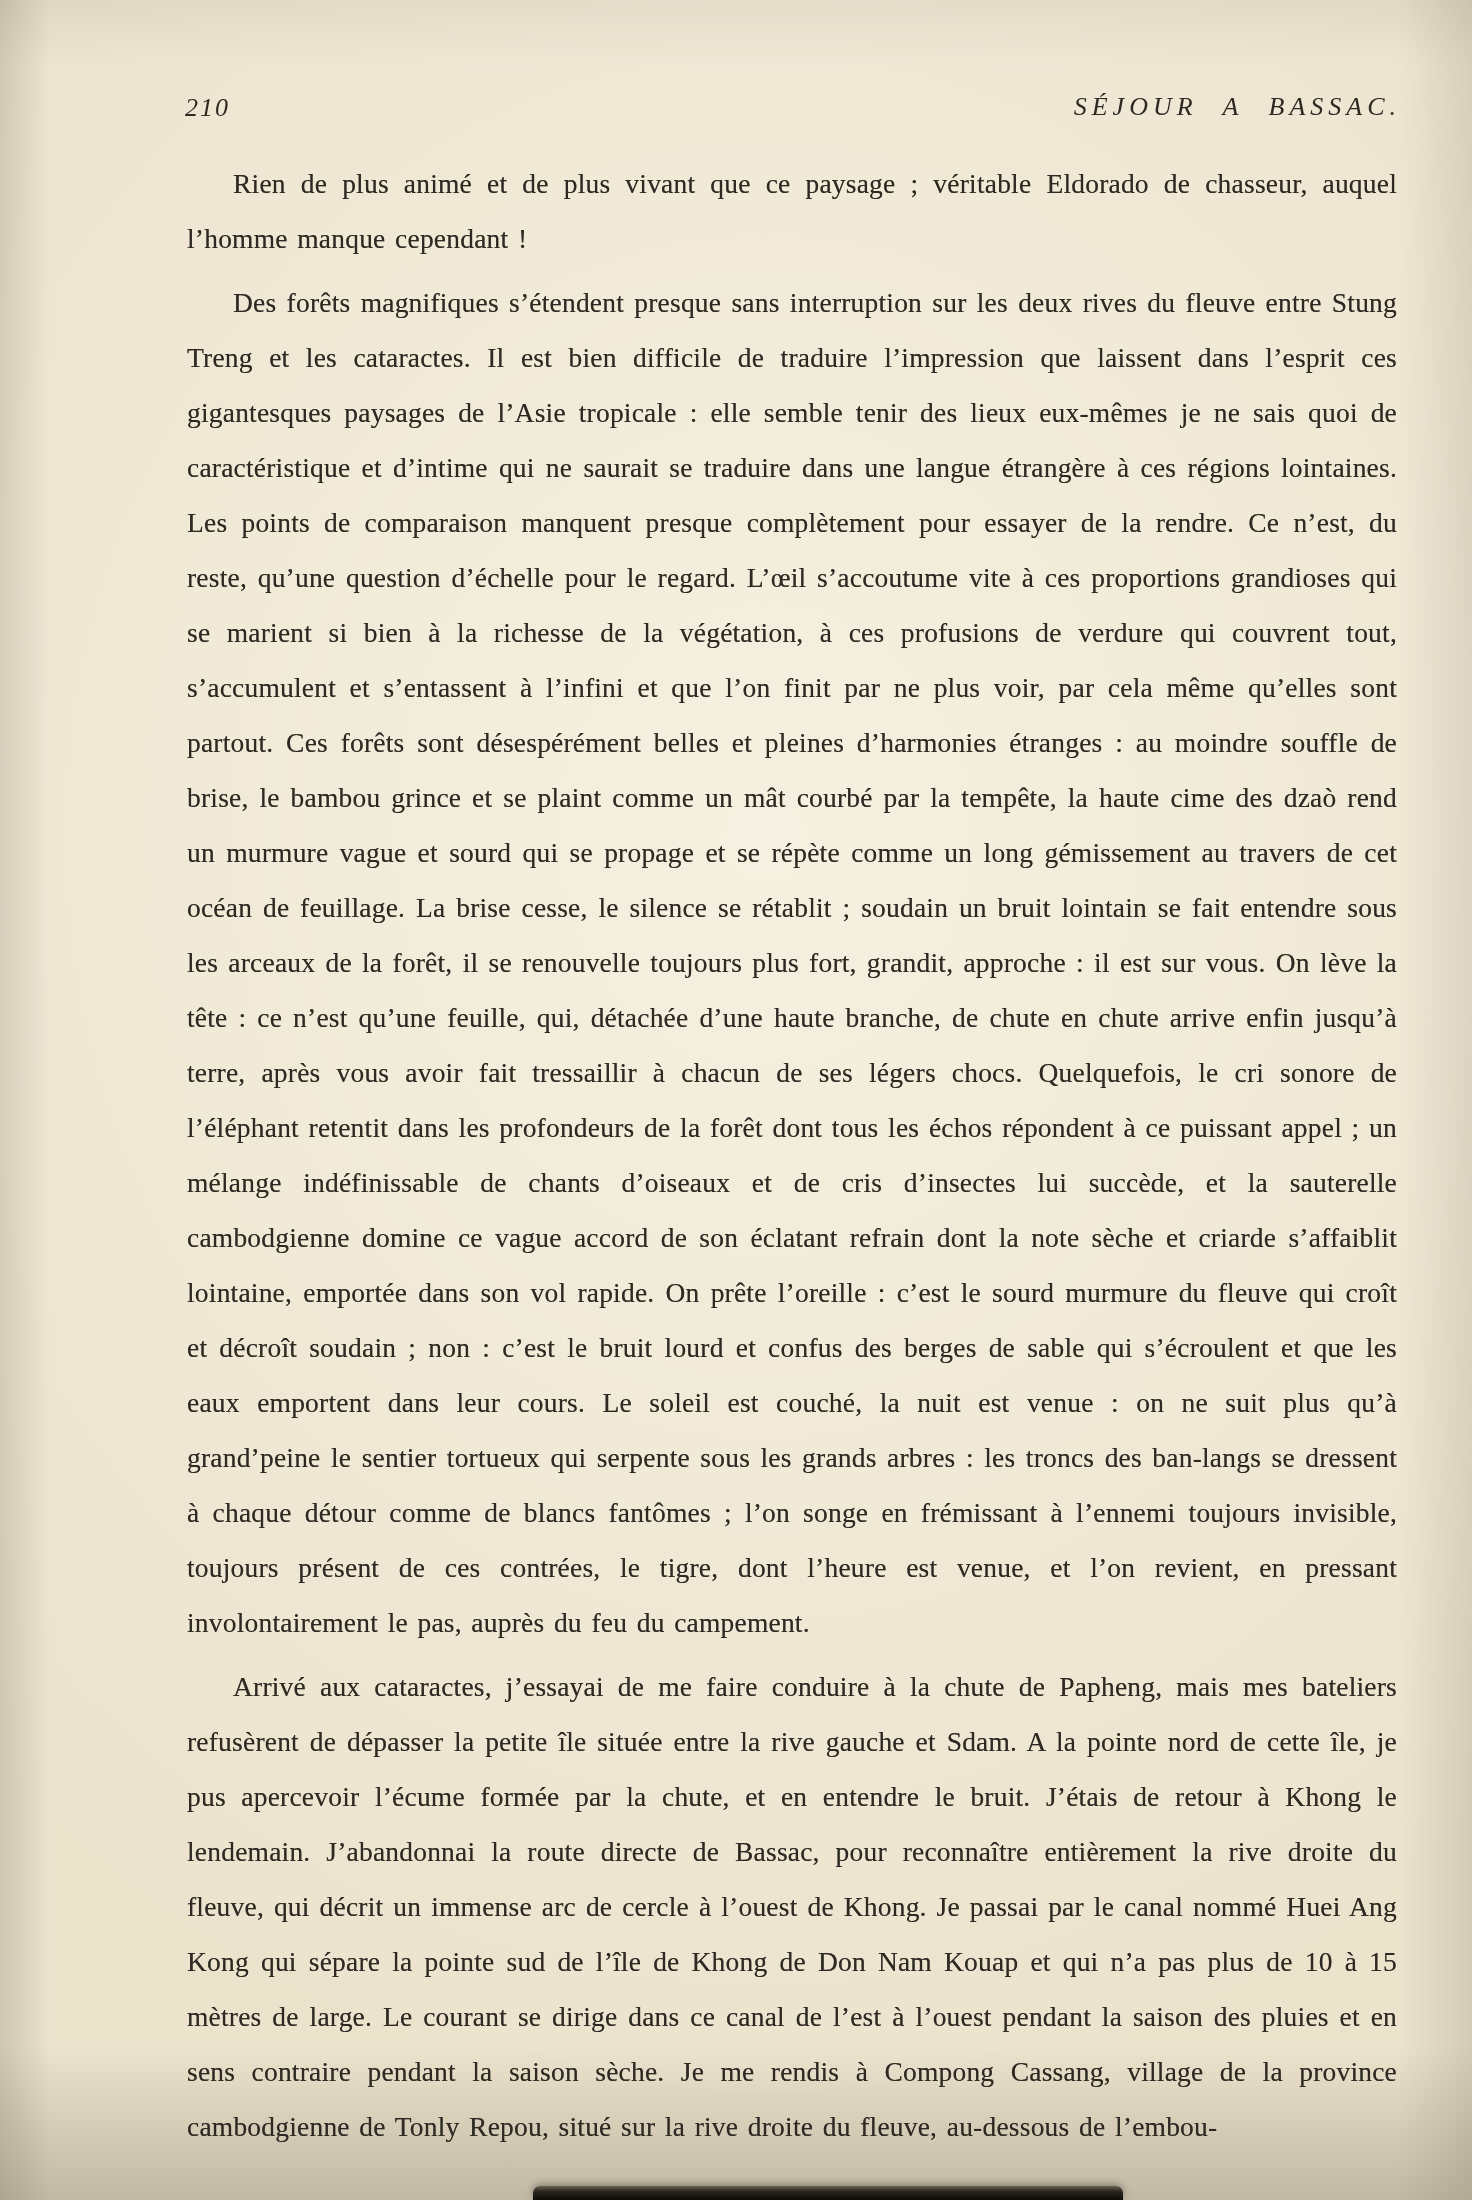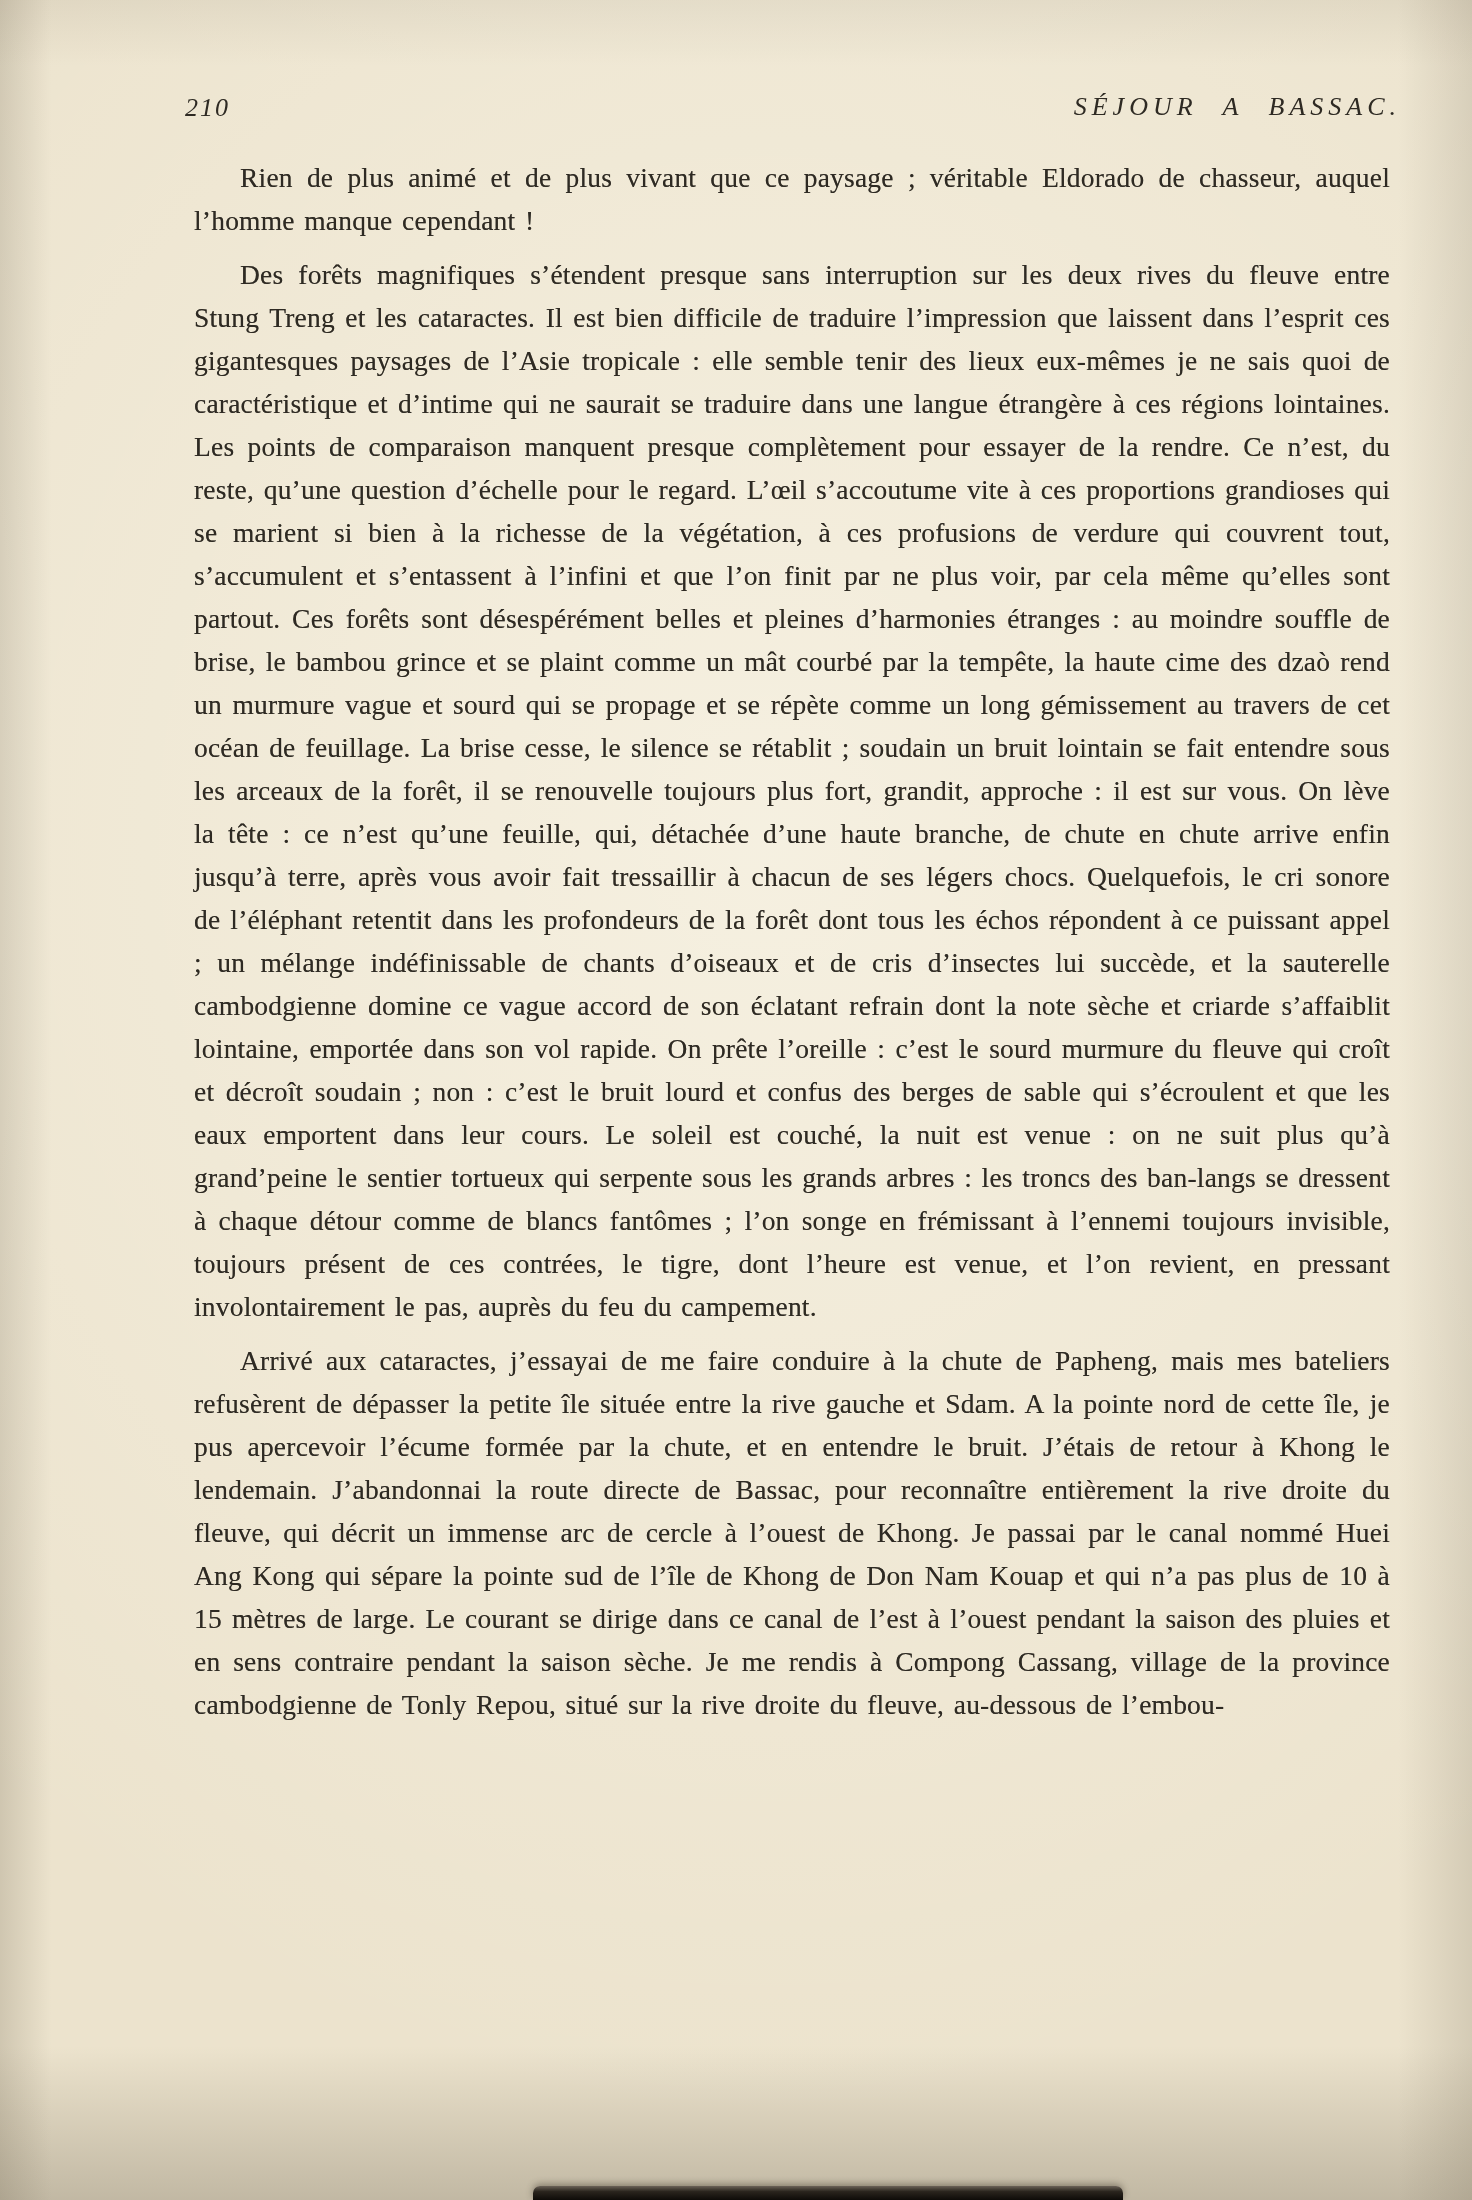--- a/index.html
+++ b/index.html
@@ -41,25 +41,25 @@
     left: 2px;
     top: 1px;
     letter-spacing: 2px;
   }
   .running-title {
     letter-spacing: 5px;
     word-spacing: 14px;
   }
   .body-text { margin-top: 26px; }
   .para {
-    margin: 11px;
+    margin: 4px;
     text-align: justify;
     text-indent: 46px;
     font-size: 27.5px;
-    line-height: 43px;
+    line-height: 55px;
     letter-spacing: 0.2px;
     word-spacing: 2.5px;
     color: var(--ink, #2e2a23);
     text-shadow: 0 0 0.5px rgba(46,42,35,0.55);
   }
   .para + .para { margin-top: 9px; }
   .book-edge {
     position: absolute;
     left: 533px;
     bottom: 0;

